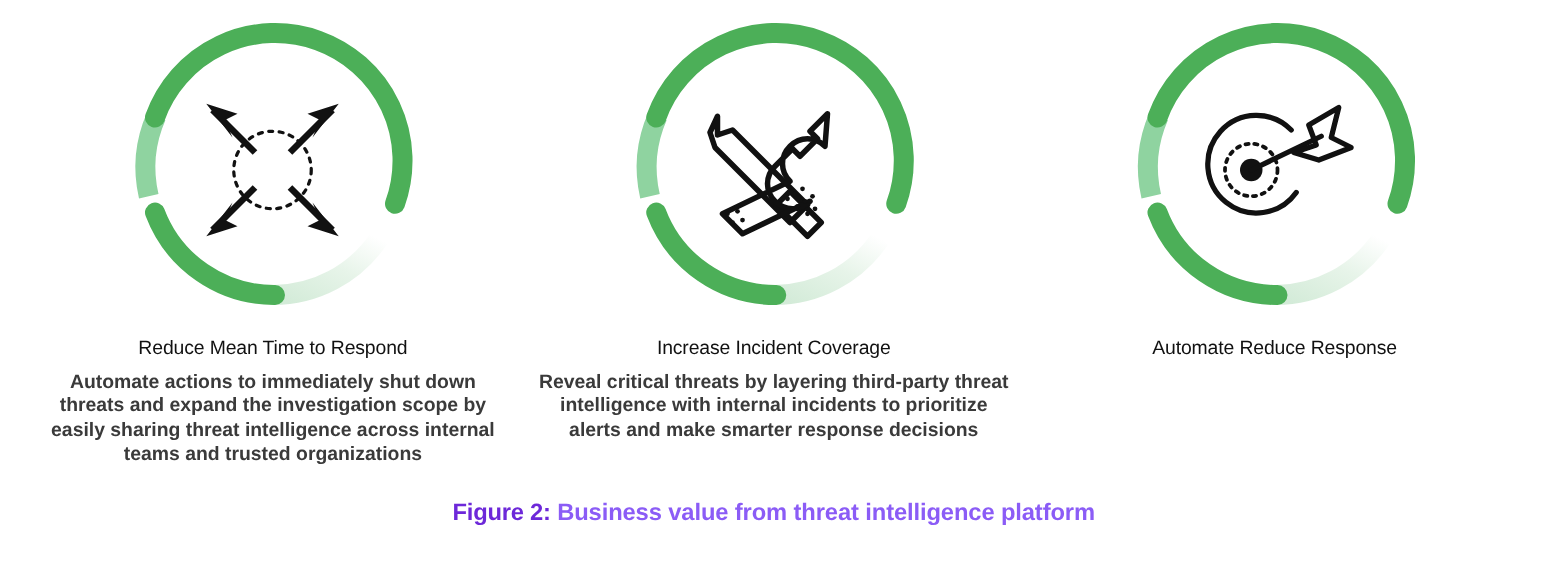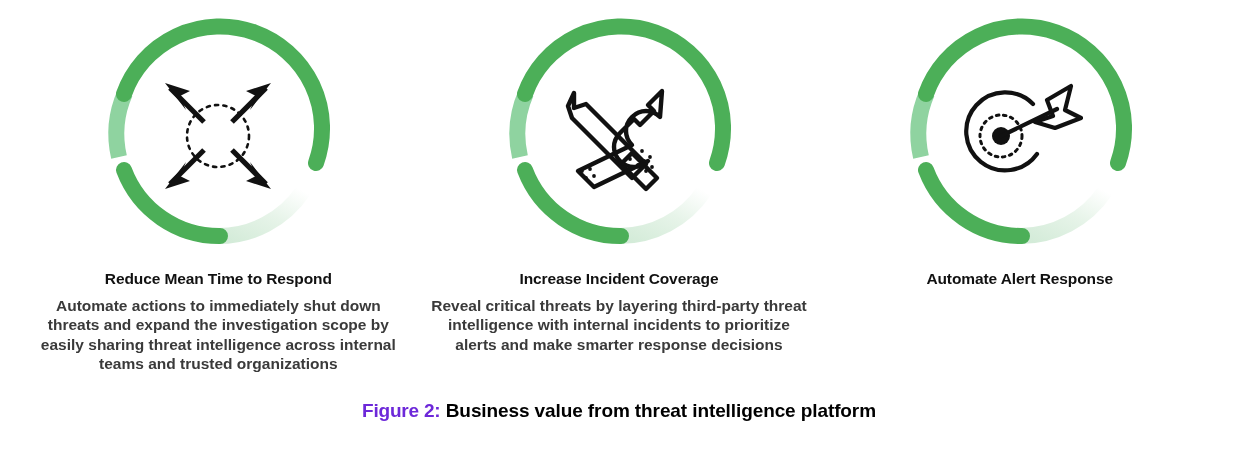--- a/index.html
+++ b/index.html
@@ -41,21 +41,21 @@
   .icon-layer{
     position:absolute;
     left:0;top:0;width:232px;height:236px;
     display:flex;align-items:center;justify-content:center;
     pointer-events:none;
   }
   .icon-svg{display:block;}
   .card-title{
     margin-top:16px;
     font-size:15.5px;
-    font-weight:bold;
+    font-weight:normal;
     letter-spacing:-0.1px;
     color:#111111;
     text-align:left;
     line-height:1.2;
   }
   .card-desc{
     margin-top:7px;
     font-size:15.5px;
     font-weight:700;
     color:#3a3a3a;
@@ -69,21 +69,21 @@
     font-size:19px;
     line-height:1.2;
     white-space:nowrap;
   }
   .caption .cap-label{
     color:#6d28d9;
     font-weight:bold;
     letter-spacing:-0.2px;
   }
   .caption .cap-text{
-    color:#000000;
+    color:#8b5cf6;
     font-weight:600;
     letter-spacing:-0.1px;
   }
 </style>
 </head>
 <body>
 
 <div class="figure-wrap">
 
   <div class="columns">
@@ -197,21 +197,21 @@
             <circle cx="44" cy="56" r="21" fill="none" stroke="#111" stroke-width="3" stroke-dasharray="2.6 4.6" stroke-linecap="round"></circle>
 
             <circle cx="44" cy="56" r="9" fill="#111"></circle>
 
             <line x1="44" y1="56" x2="100" y2="29" stroke="#111" stroke-width="4.2" stroke-linecap="round"></line>
 
             <path d="M 78,42 L 96,36 L 90,20 L 114,6 L 108,30 L 124,38 L 98,48 Z" fill="none" stroke="#111" stroke-width="4.2" stroke-linejoin="round"></path>
           </svg>
         </div>
       </div>
-      <div class="card-title">Automate Alert Response</div>
+      <div class="card-title">Automate Reduce Response</div>
     </div>
 
   </div>
 
   <div class="caption">
     <span class="cap-label">Figure 2:</span><span>&nbsp;</span><span class="cap-text">Business value from threat intelligence platform</span>
   </div>
 
 </div>
 

